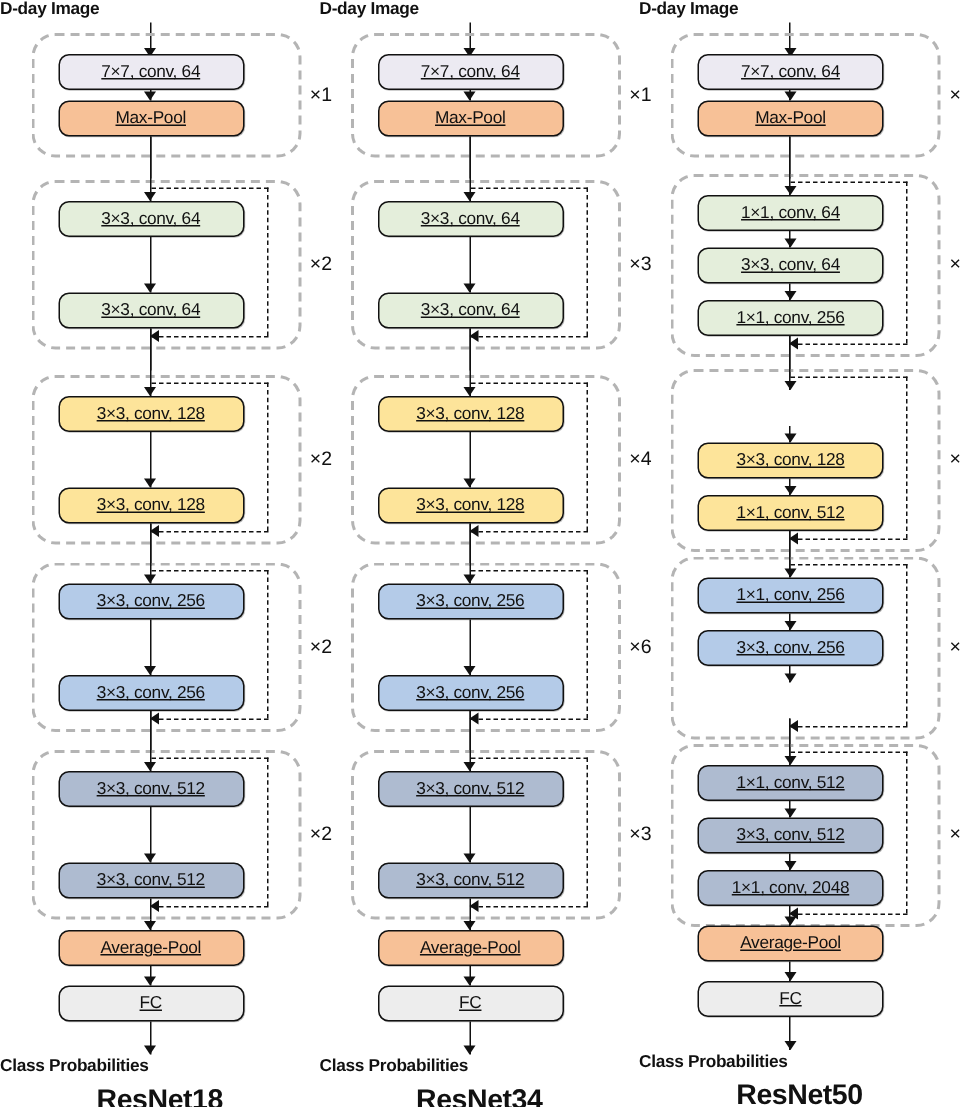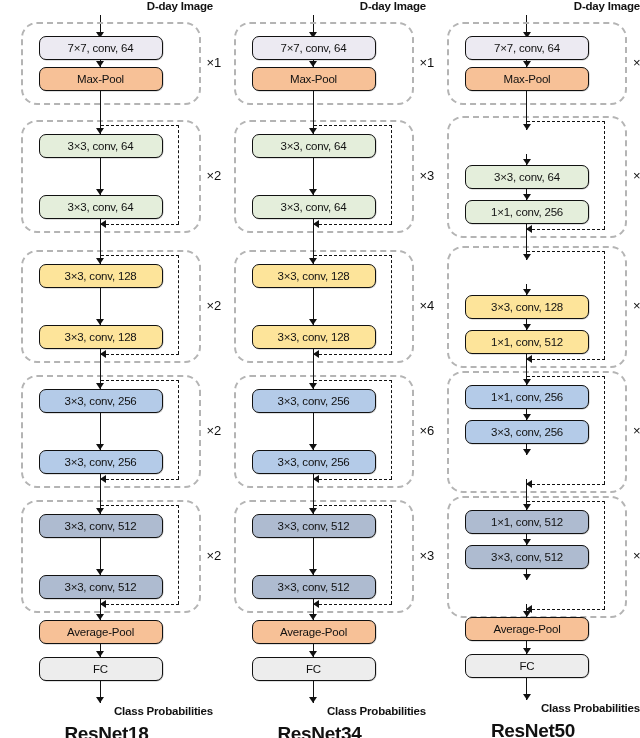--- a/index.html
+++ b/index.html
@@ -12,21 +12,21 @@
   #canvas{position:relative;width:640px;height:738px;}
 
   .column{position:absolute;top:0;height:738px;}
   .col-0{left:0;width:213px;}
   .col-1{left:213px;width:213px;}
   .col-2{left:426px;width:214px;}
 
   
   .io-label{
     position:absolute;left:0;width:100%;
-    text-align:right;
+    text-align:left;
     font-size:11.5px;font-weight:bold;
     letter-spacing:-0.2px;
     white-space:nowrap;
   }
   .model-name{
     position:absolute;left:0;width:100%;
     text-align:center;
     font-size:19px;font-weight:bold;
     letter-spacing:-0.3px;
   }
@@ -51,20 +51,21 @@
     position:absolute;
     box-sizing:border-box;
     border:1.7px solid #111;
     border-radius:7px;
     display:flex;align-items:center;justify-content:center;
     font-size:11.5px;
     letter-spacing:-0.2px;
     white-space:nowrap;
     color:#111;
     box-shadow:0.5px 0.5px 0 rgba(0,0,0,0.25);
+    text-decoration:underline;
   }
   .c-lav{background:#eceaf2;}
   .c-org{background:#f7c197;}
   .c-grn{background:#e4eedb;}
   .c-yel{background:#fde49a;}
   .c-blu{background:#b4cbe8;}
   .c-slt{background:#aebbd0;}
   .c-gry{background:#ededed;}
 
   
@@ -267,20 +268,21 @@
       <div class="vline" style="left: 100.15px; top: 60px; height: 7px;"></div>
       <div class="arrowhead" style="left: 96.8px; top: 61px;"></div>
       <div class="block c-org" style="left: 39px; top: 67px; width: 124px; height: 24px;">Max-Pool</div>
       <div class="vline" style="left: 100.15px; top: 91px; height: 28px;"></div>
       <div class="stage" style="left: 21px; top: 116px; width: 180px; height: 122px;"></div>
       <div class="stage-mult" style="left: 207px; top: 168px;">×3</div>
       <div class="skip-top" style="left: 101px; top: 121px; width: 78px;"></div>
       <div class="skip-right" style="left: 178.1px; top: 121px; height: 108px;"></div>
       <div class="skip-bot" style="left: 101px; top: 229px; width: 78px;"></div>
       <div class="skip-arrow" style="left: 100px; top: 224.8px;"></div>
+      <div class="block c-grn" style="left: 39px; top: 130px; width: 124px; height: 24px;">1×1, conv, 64</div>
       <div class="vline" style="left: 100.15px; top: 154px; height: 11px;"></div>
       <div class="arrowhead" style="left: 96.8px; top: 159px;"></div>
       <div class="block c-grn" style="left: 39px; top: 165px; width: 124px; height: 24px;">3×3, conv, 64</div>
       <div class="vline" style="left: 100.15px; top: 189px; height: 11px;"></div>
       <div class="arrowhead" style="left: 96.8px; top: 194px;"></div>
       <div class="block c-grn" style="left: 39px; top: 200px; width: 124px; height: 24px;">1×1, conv, 256</div>
       <div class="vline" style="left: 100.15px; top: 91px; height: 39px;"></div>
       <div class="arrowhead" style="left: 96.8px; top: 124px;"></div>
       <div class="vline" style="left: 100.15px; top: 224px; height: 28px;"></div>
       <div class="stage" style="left: 21px; top: 246px; width: 180px; height: 122px;"></div>
@@ -318,20 +320,21 @@
       <div class="skip-top" style="left: 101px; top: 501px; width: 78px;"></div>
       <div class="skip-right" style="left: 178.1px; top: 501px; height: 108px;"></div>
       <div class="skip-bot" style="left: 101px; top: 609px; width: 78px;"></div>
       <div class="skip-arrow" style="left: 100px; top: 604.8px;"></div>
       <div class="block c-slt" style="left: 39px; top: 510px; width: 124px; height: 24px;">1×1, conv, 512</div>
       <div class="vline" style="left: 100.15px; top: 534px; height: 11px;"></div>
       <div class="arrowhead" style="left: 96.8px; top: 539px;"></div>
       <div class="block c-slt" style="left: 39px; top: 545px; width: 124px; height: 24px;">3×3, conv, 512</div>
       <div class="vline" style="left: 100.15px; top: 569px; height: 11px;"></div>
       <div class="arrowhead" style="left: 96.8px; top: 574px;"></div>
+      <div class="block c-slt" style="left: 39px; top: 580px; width: 124px; height: 24px;">1×1, conv, 2048</div>
       <div class="vline" style="left: 100.15px; top: 479px; height: 31px;"></div>
       <div class="arrowhead" style="left: 96.8px; top: 504px;"></div>
       <div class="vline" style="left: 100.15px; top: 604px; height: 14px;"></div>
       <div class="block c-org" style="left: 39px; top: 617px; width: 124px; height: 24px;">Average-Pool</div>
       <div class="block c-gry" style="left: 39px; top: 654px; width: 124px; height: 24px;">FC</div>
       <div class="vline" style="left: 100.15px; top: 618px;"></div>
       <div class="arrowhead" style="left: 96.8px; top: 611px;"></div>
       <div class="vline" style="left: 100.15px; top: 641px; height: 13px;"></div>
       <div class="arrowhead" style="left: 96.8px; top: 648px;"></div>
       <div class="vline" style="left: 100.15px; top: 678px; height: 22px;"></div>

